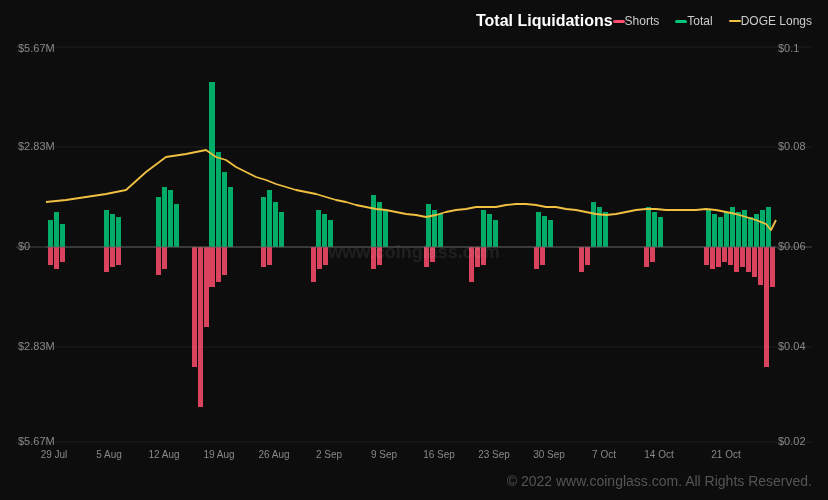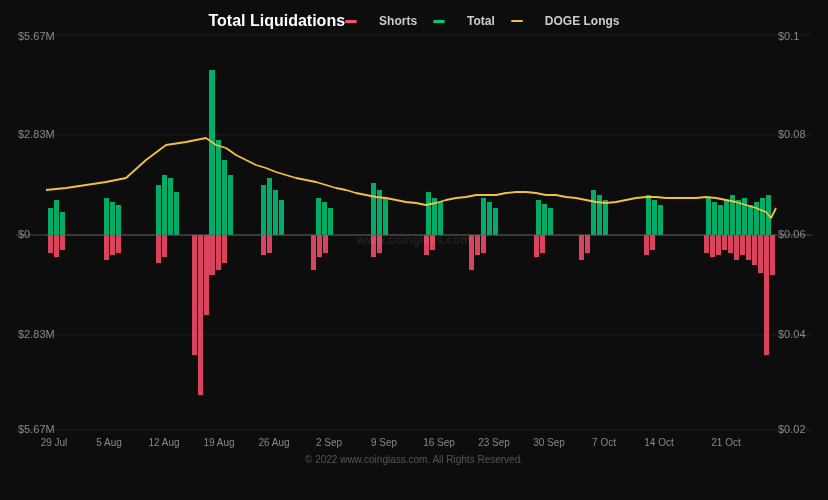--- a/index.html
+++ b/index.html
@@ -14,40 +14,39 @@
     .chart-container {
       width: 828px;
       height: 500px;
       background: #0d0d0d;
       padding: 12px 16px 30px 16px;
       position: relative;
     }
     .chart-header {
       display: flex;
       align-items: center;
-      justify-content: center;
-      margin-bottom: 0;
+      justify-content: flex-end;
+      margin-bottom: 12px;
     }
     .chart-title {
       color: #ffffff;
       font-size: 16px;
       font-weight: bold;
     }
     .legend {
       display: flex;
       align-items: center;
       gap: 16px;
     }
     .legend-item {
       display: flex;
       align-items: center;
-      gap: 22px;
+      gap: 0;
       font-size: 12px;
       color: #ccc;
-      font-weight: bold;
     }
     .legend-dot {
       width: 12px;
       height: 3px;
       border-radius: 2px;
     }
     .chart-area {
       position: relative;
       width: 100%;
       height: 420px;
@@ -55,30 +54,30 @@
     svg.main-chart {
       width: 100%;
       height: 100%;
     }
     .watermark {
       position: absolute;
       top: 50%;
       left: 50%;
       transform: translate(-50%, -50%);
       color: rgba(255,255,255,0.08);
-      font-size: 12px;
+      font-size: 18px;
       font-weight: bold;
       pointer-events: none;
       white-space: nowrap;
     }
     .copyright {
-      text-align: center;
-      font-size: 10px;
+      text-align: right;
+      font-size: 14px;
       color: #555;
-      margin-top: 4px;
+      margin-top: 11px;
     }
   </style>
 </head>
 <body>
 
 <div class="chart-container">
   <div class="chart-header">
     <span class="chart-title">Total Liquidations</span>
     <div class="legend">
       <div class="legend-item">

